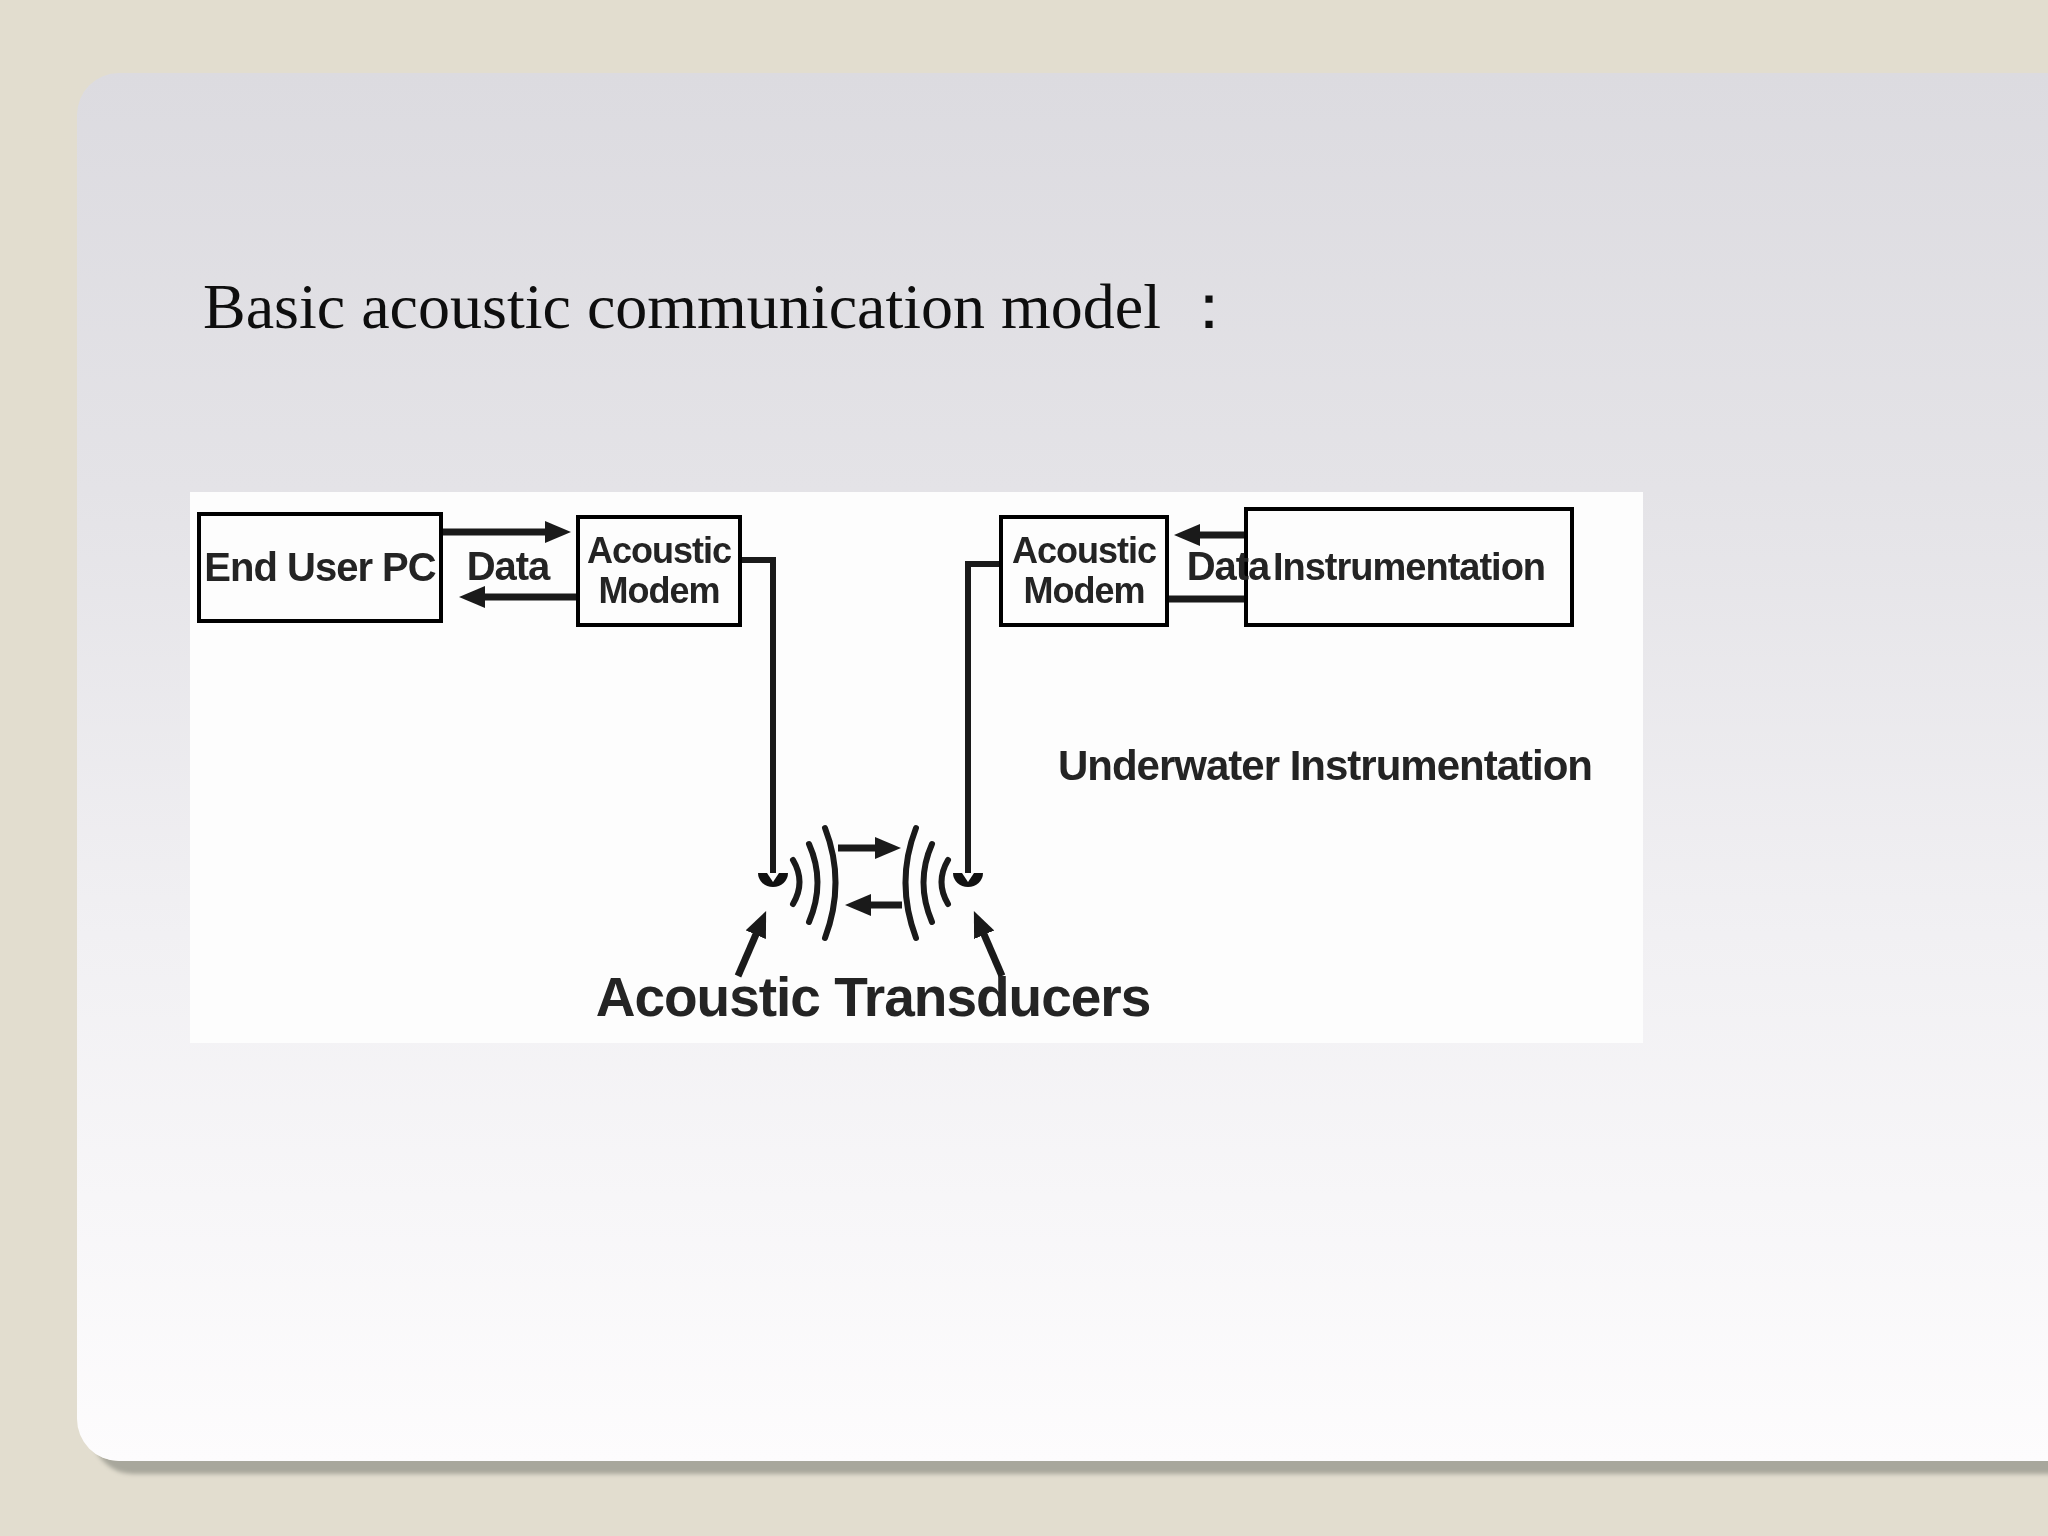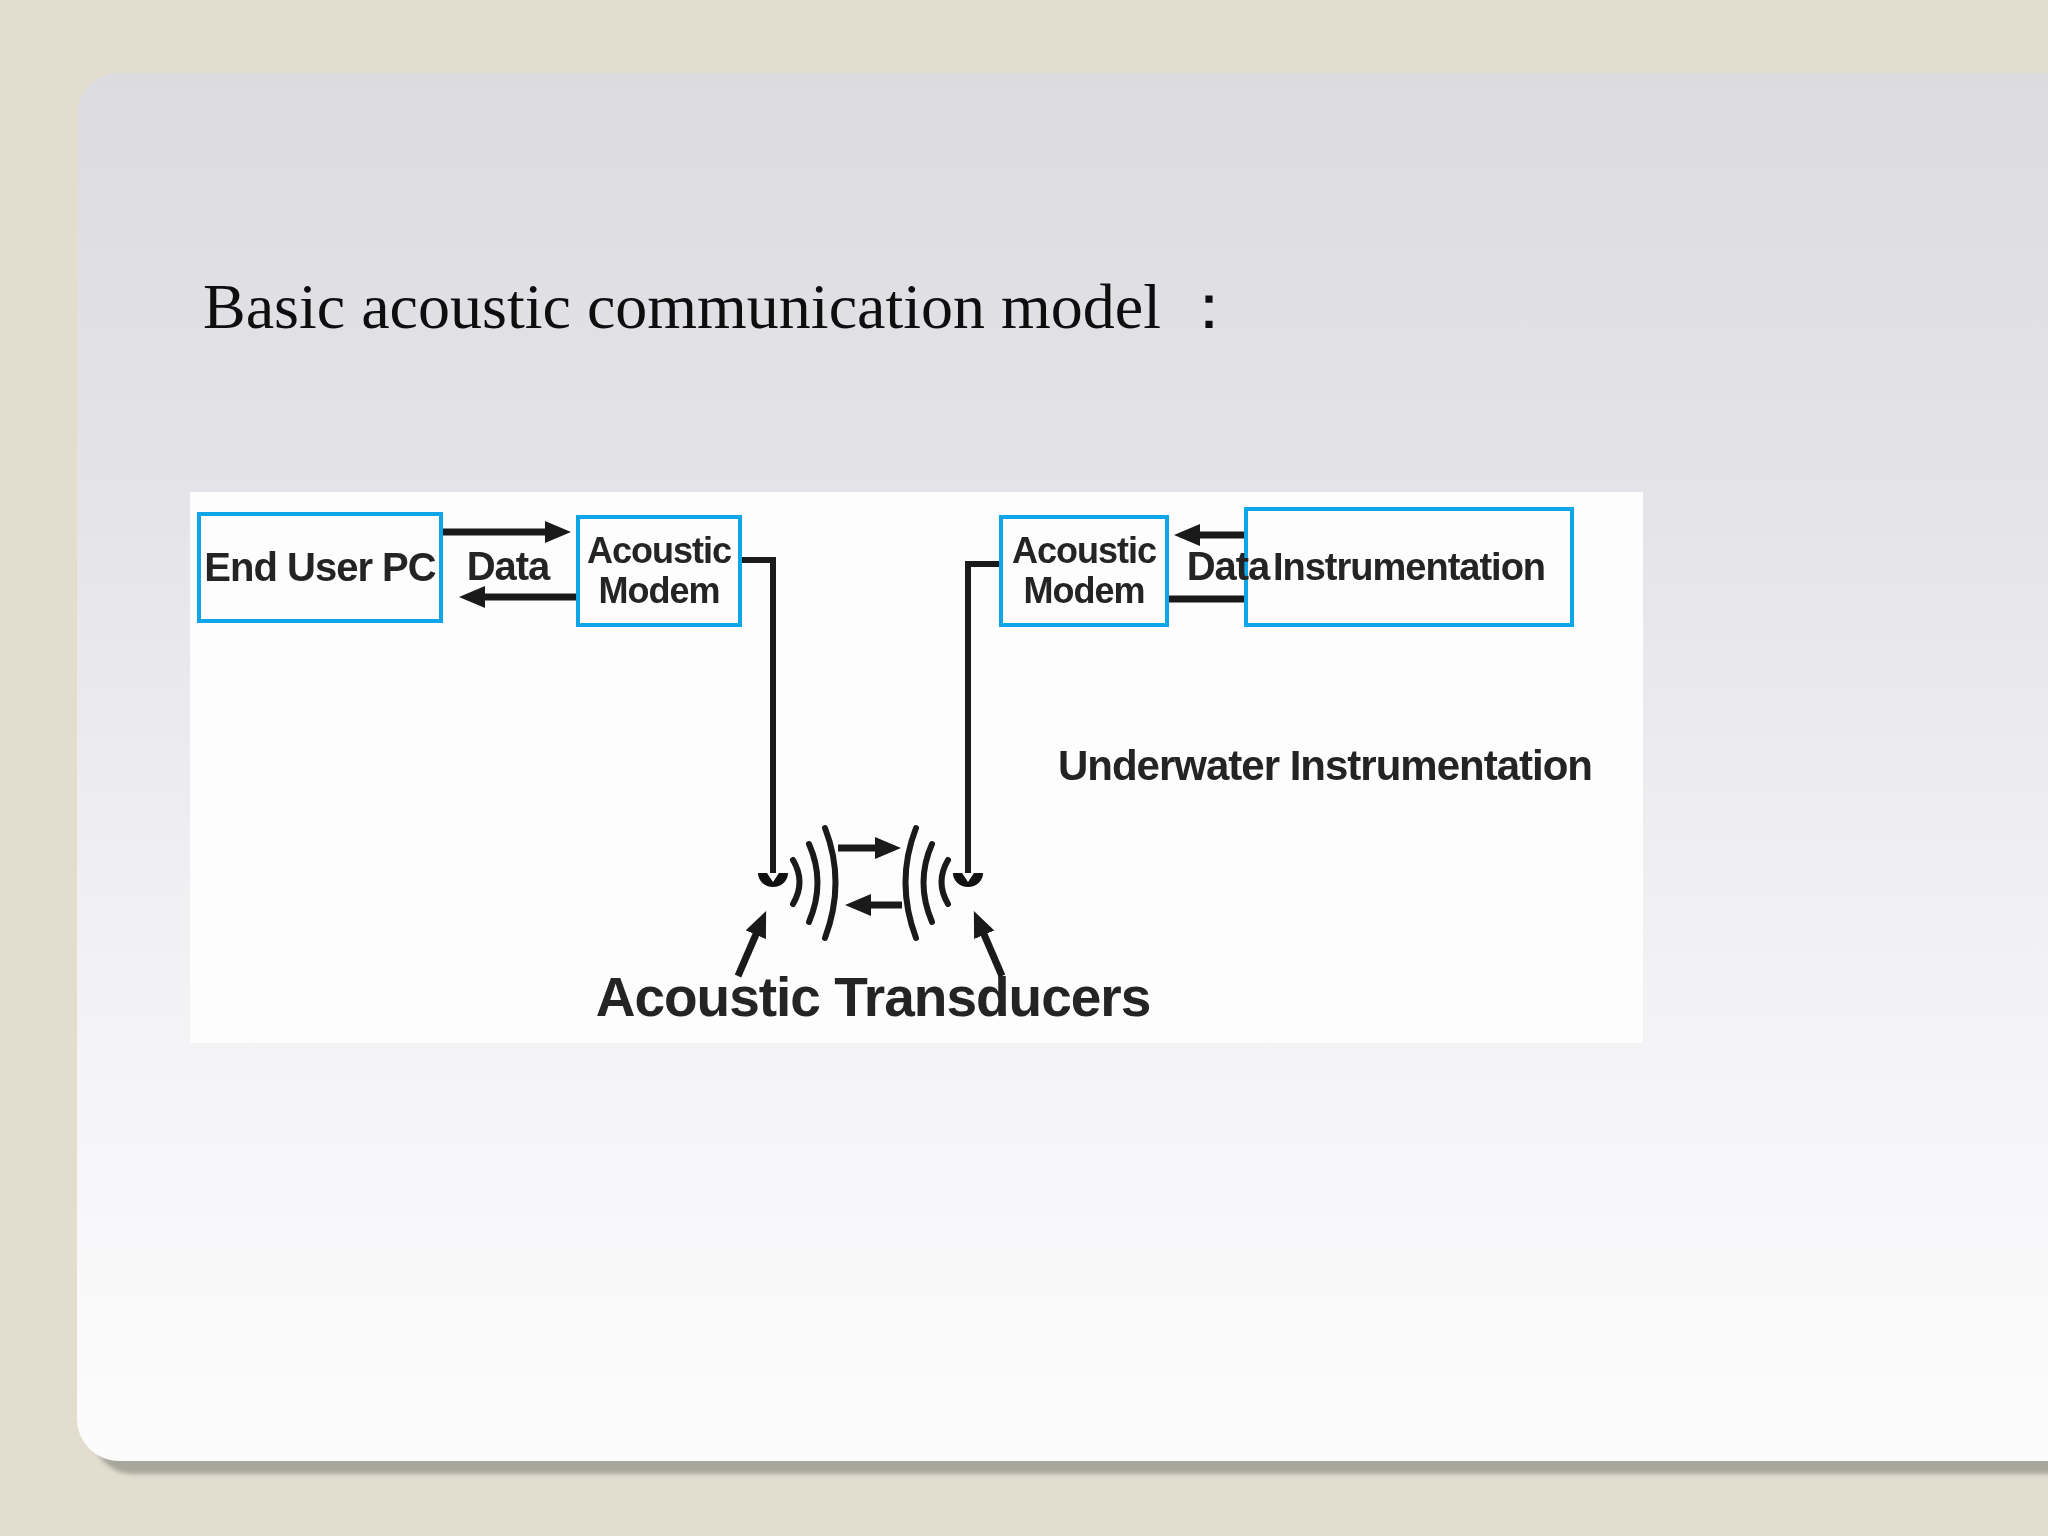--- a/index.html
+++ b/index.html
@@ -47,21 +47,21 @@
   .diagram svg {
     position: absolute;
     left: 0;
     top: 0;
     width: 100%;
     height: 100%;
   }
   .dbox {
     position: absolute;
     box-sizing: border-box;
-    border: 4px solid #0ea5e9;
+    border: 4px solid #000000;
     background: #fdfdfd;
     display: flex;
     flex-direction: column;
     align-items: center;
     justify-content: center;
     text-align: center;
     font-weight: 700;
     color: #242424;
     letter-spacing: -1px;
     line-height: 1.12;

